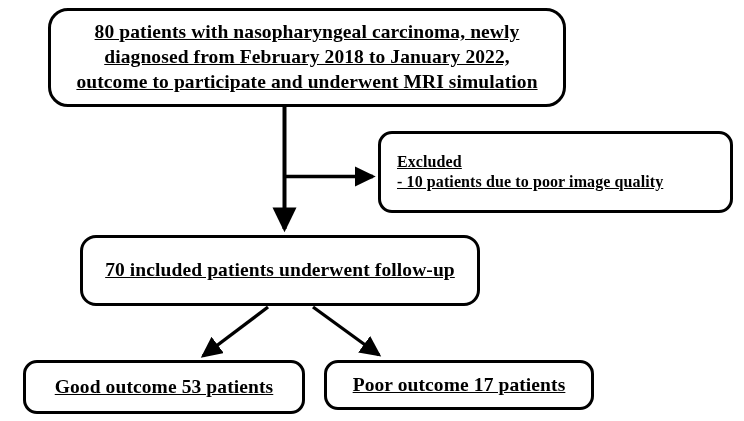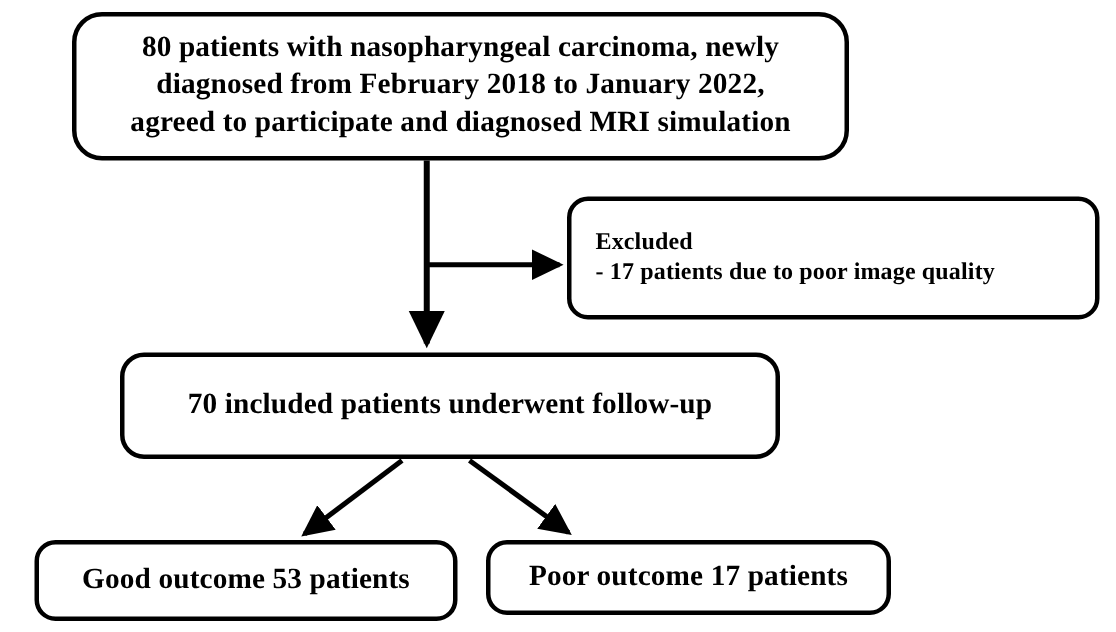--- a/index.html
+++ b/index.html
@@ -32,20 +32,21 @@
     letter-spacing: 0.1px;
   }
   .node .lines {
     width: 100%;
     padding: 0 10px;
     box-sizing: border-box;
   }
   .node .line {
     display: block;
     white-space: nowrap;
+    text-decoration: underline;
   }
 
   
   #box-enrollment {
     left: 48px;
     top: 8px;
     width: 518px;
     height: 99px;
     font-size: 19.5px;
     border-radius: 20px;
@@ -66,21 +67,21 @@
     padding-left: 16px;
   }
   #box-excluded .line {
     text-align: left;
   }
 
   
   #box-included {
     left: 80px;
     top: 235px;
-    width: 440px;
+    width: 400px;
     height: 71px;
     font-size: 19.5px;
     border-radius: 16px;
     justify-content: center;
   }
 
   
   #box-good {
     left: 3px;
     top: 360px;
@@ -130,28 +131,28 @@
 
     <line x1="268" y1="307" x2="203" y2="356" stroke="#000000" stroke-width="3.4" marker-end="url(#arrowhead)"></line>
 
     <line x1="313" y1="307" x2="379" y2="355" stroke="#000000" stroke-width="3.4" marker-end="url(#arrowhead)"></line>
   </svg>
 
   <div class="node" id="box-enrollment">
     <div class="lines">
       <span class="line">80 patients with nasopharyngeal carcinoma, newly</span>
       <span class="line">diagnosed from February 2018 to January 2022,</span>
-      <span class="line">agreed to participate and diagnosed MRI simulation</span>
+      <span class="line">outcome to participate and underwent MRI simulation</span>
     </div>
   </div>
 
   <div class="node" id="box-excluded">
     <div class="lines">
       <span class="line">Excluded</span>
-      <span class="line">- 17 patients due to poor image quality</span>
+      <span class="line">- 10 patients due to poor image quality</span>
     </div>
   </div>
 
   <div class="node" id="box-included">
     <div class="lines">
       <span class="line">70 included patients underwent follow-up</span>
     </div>
   </div>
 
   <div class="node" id="box-good">

